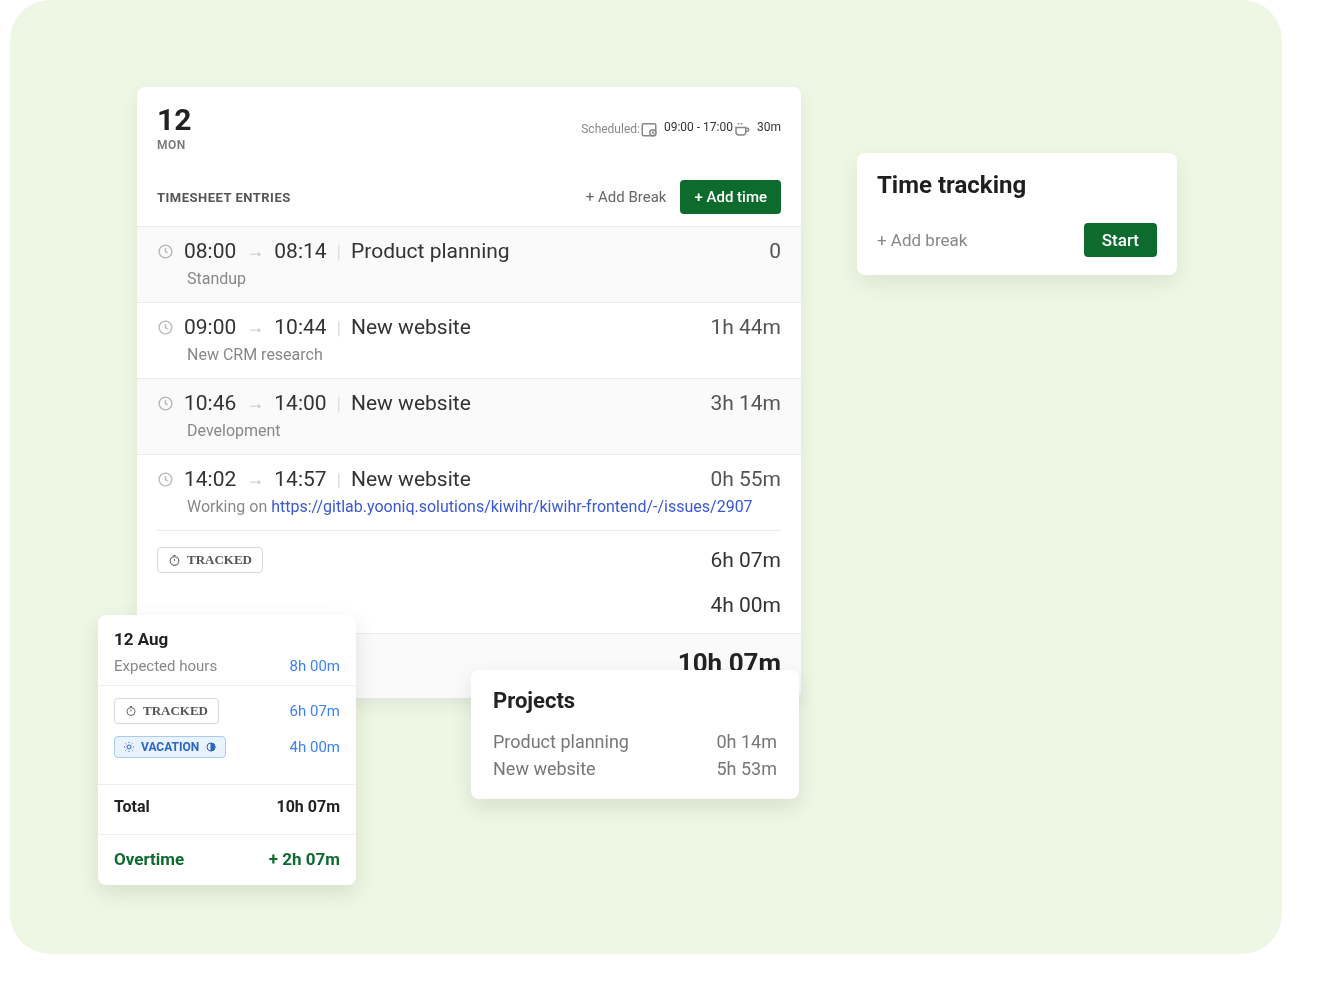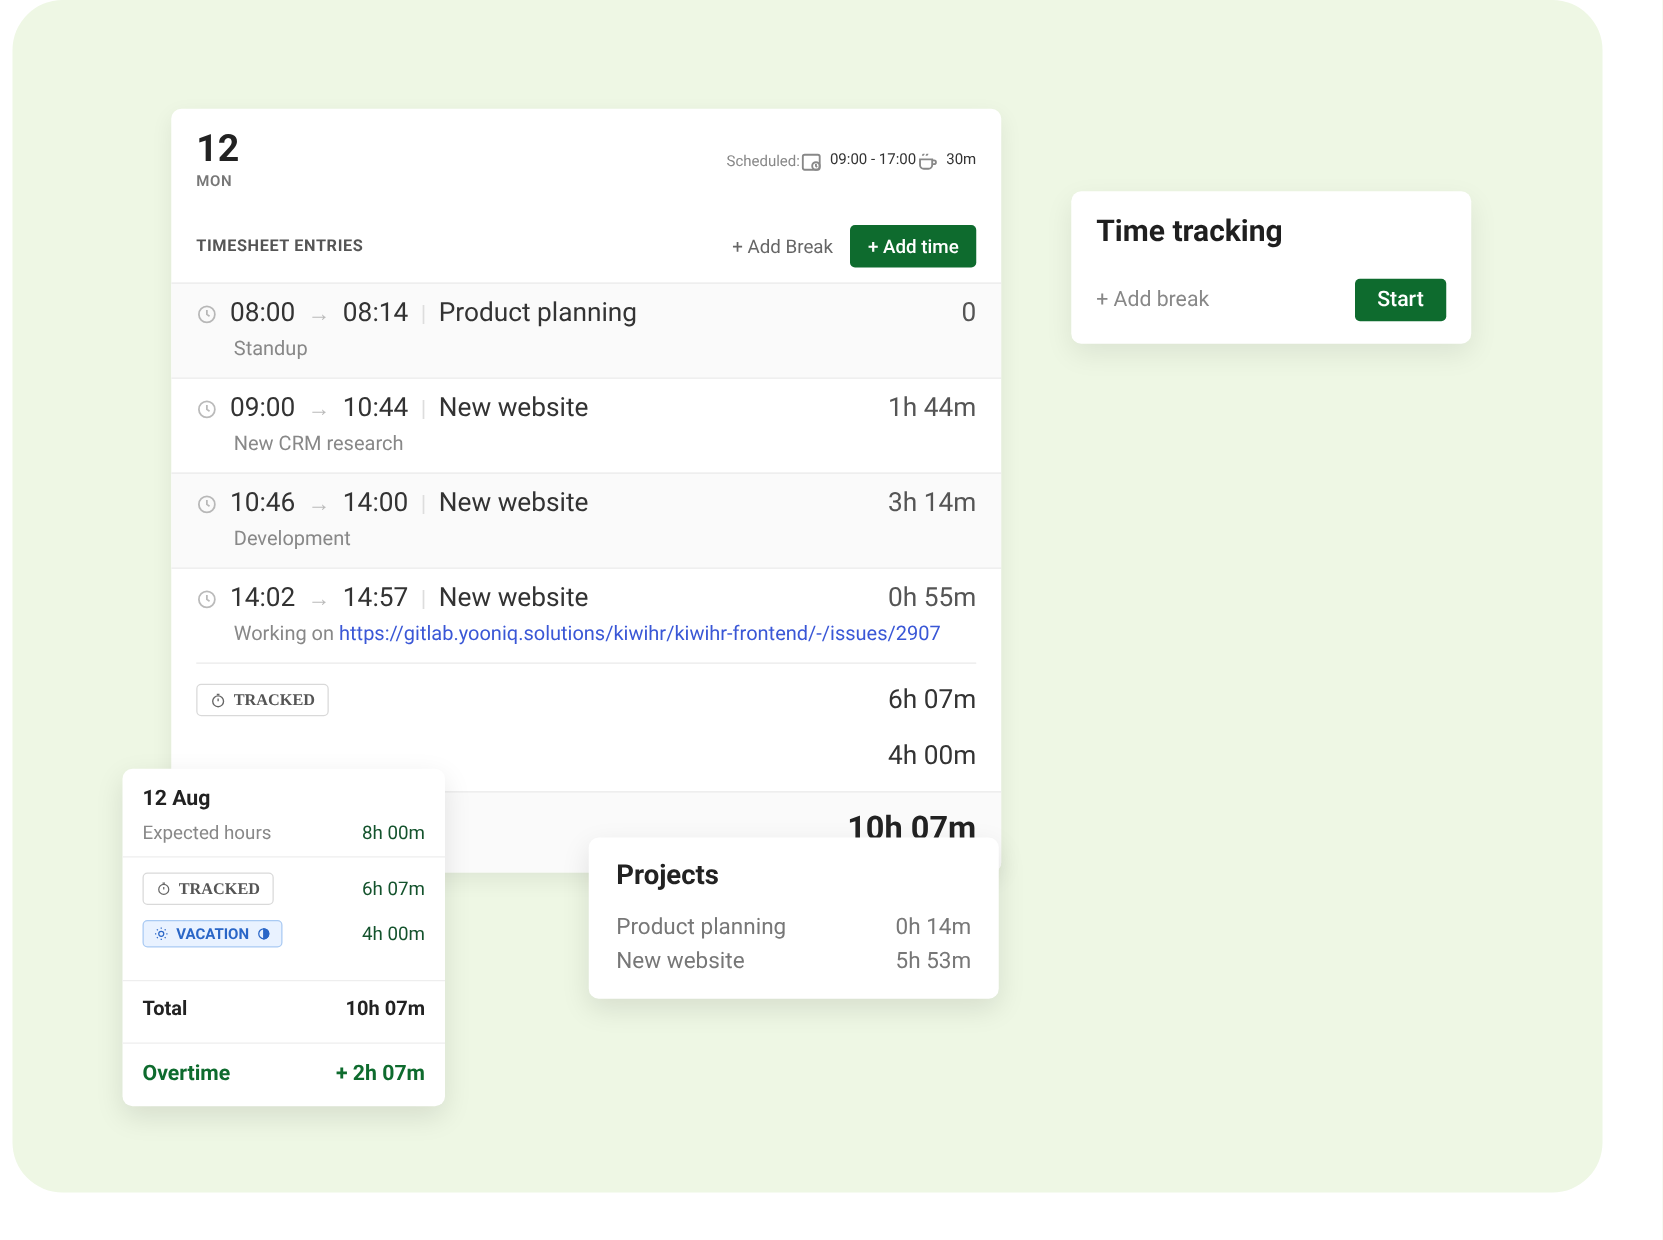--- a/index.html
+++ b/index.html
@@ -104,21 +104,21 @@
 
   
   .card-day {
     position:absolute; left:98px; top:615px; width:258px;
     background:#fff; border-radius:8px; box-shadow:0 8px 22px rgba(0,0,0,0.10);
     padding: 14px 16px 16px 16px;
   }
   .ds-date { font-size:17px; font-weight:700; color:#222; }
   .ds-row { display:flex; justify-content:space-between; align-items:center; margin-top:8px; font-size:15px;}
   .ds-label { color:#888;}
-  .ds-val { color:#14532d;}
+  .ds-val { color:#3b82f6;}
   .ds-sep { border-top:1px solid #eee; margin:10px -16px 0 -16px; padding-top:0;}
   .badge-vac {
     display:inline-flex; align-items:center; gap:6px;
     border:1px solid #a9caf3; background:#e9f2ff; color:#2a66c7;
     border-radius:4px; padding:3px 8px; font-size:12px; font-weight:700;
   }
   .ds-total-row { display:flex; justify-content:space-between; align-items:center; margin-top:12px; font-size:16px;}
   .ds-total-lab { font-weight:700; color:#222;}
   .ds-total-val { font-weight:700; color:#222;}
   .ds-ot-row { display:flex; justify-content:space-between; align-items:center; margin-top:18px; font-size:17px; color:#0e6b2e; font-weight:700; border-top:1px solid #eee; padding-top:14px; margin-left:-16px; margin-right:-16px; padding-left:16px; padding-right:16px;}

